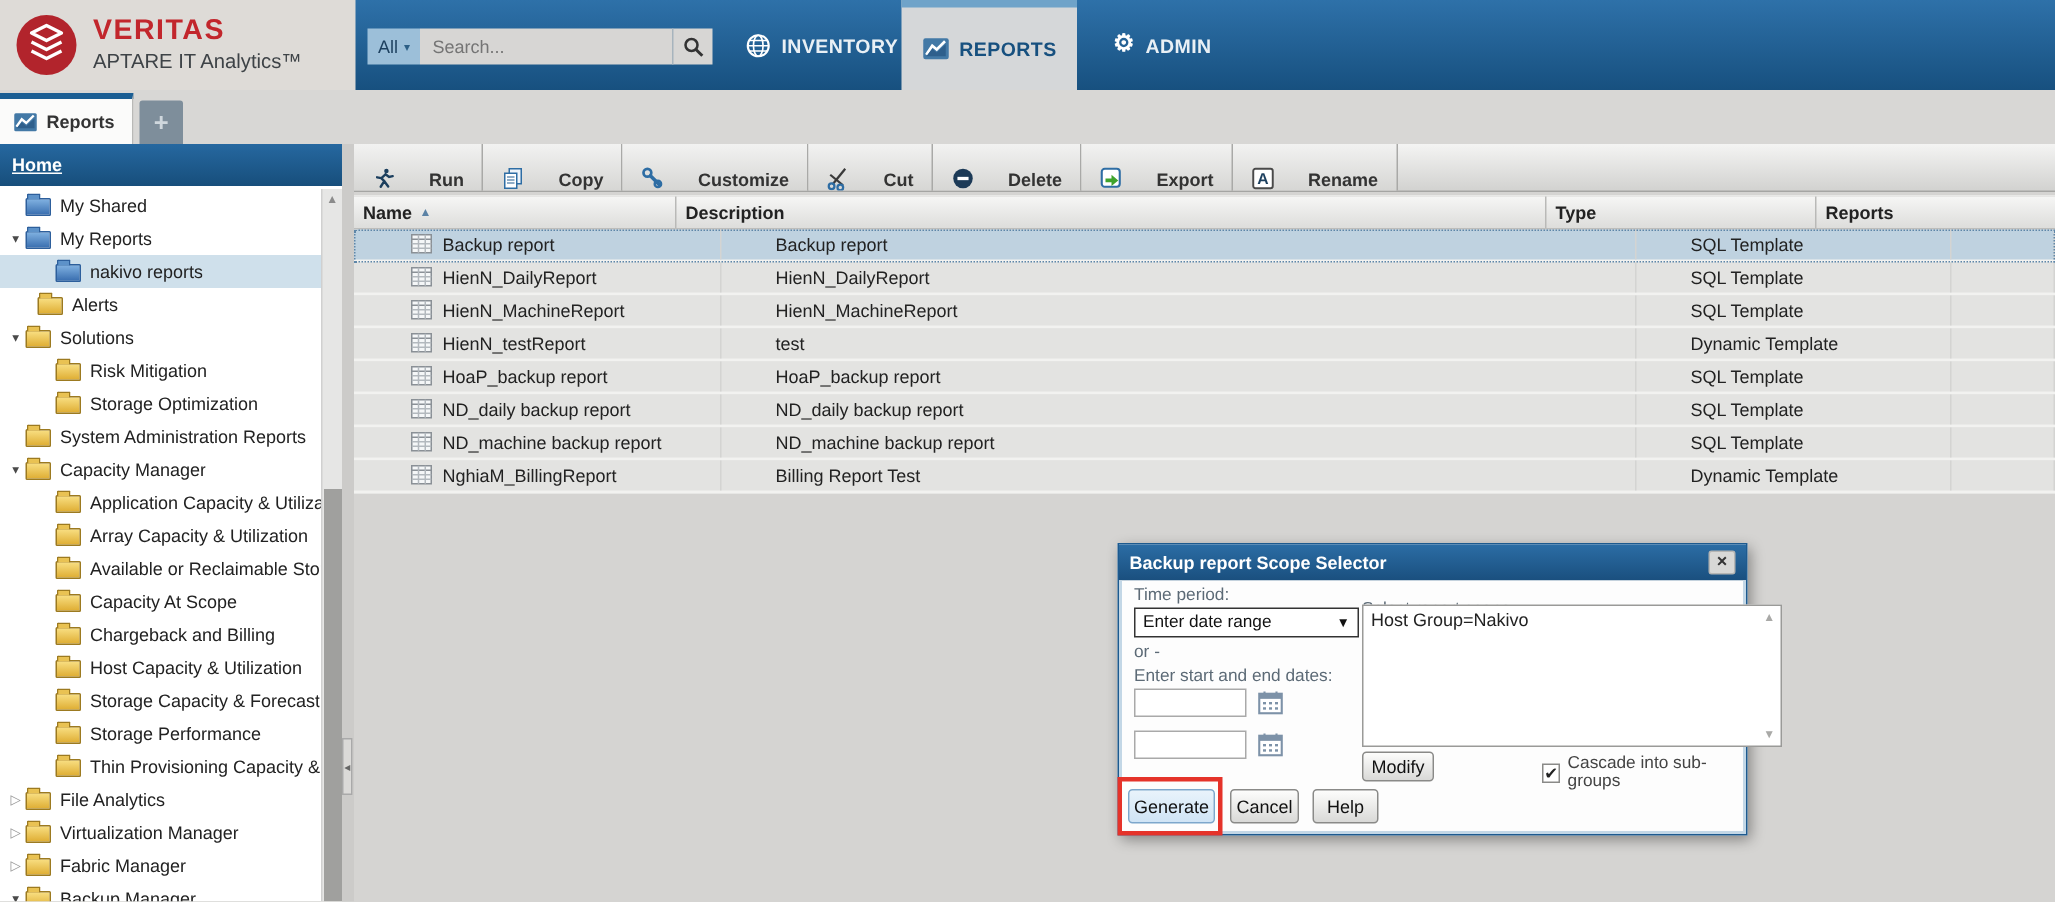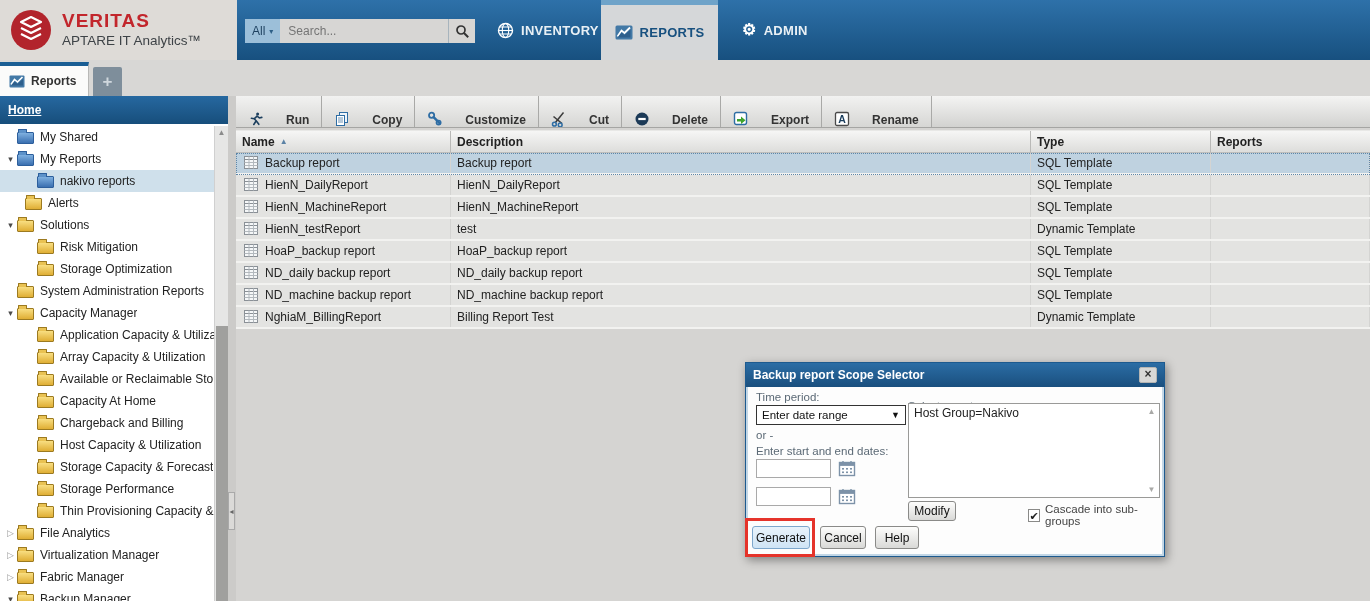--- a/index.html
+++ b/index.html
@@ -86,41 +86,41 @@
                background: linear-gradient(#f6f6f5, #dddddb); border-bottom: 1px solid #bdbdbb;
                border-top: 1px solid #e8e8e6; font-weight: bold; }
   .hcell { display: flex; align-items: center; padding: 0 6px; border-right: 1px solid #b9b9b7; }
   .sort-arrow { font-size: 8px; color: #5b82a5; margin-left: 5px; }
   .c-name { width: 215px; } .c-desc { width: 580px; } .c-type { width: 180px; } .c-rep { flex: 1; border-right: 0; }
 
   .rows { position: absolute; left: 0; top: 57px; width: 1134px; }
   .grow { height: 22px; display: flex; background: #e3e3e1; border-bottom: 2px solid #f2f2f0; cursor: pointer; }
   .grow.sel { background: #bfd2e0; outline: 1px dotted #5e86a8; outline-offset: -1px; }
   .gcell { display: flex; align-items: center; padding: 0 6px; border-right: 1px solid #d4d4d2;
-           white-space: nowrap; overflow: hidden; }
+           white-space: nowrap; overflow: hidden; margin-left: 30px; }
   .ricon { display: flex; margin-right: 6px; margin-left: 2px; }
 
   
   .dialog { position: absolute; left: 745px; top: 362px; width: 420px; height: 195px;
             border: 1px solid #1d5a8f; background: #fdfdfd; box-shadow: 2px 3px 9px rgba(0,0,0,.4); z-index: 10; }
   .dlg-title { height: 24px; background: linear-gradient(#2b6da5, #1a4f7e); color: #fff; font-weight: bold;
                display: flex; align-items: center; padding: 0 7px; }
   .dlg-title span { flex: 1; }
   .dlg-close { width: 18px; height: 16px; background: #d8d8d6; border: 1px solid #b5b5b3; border-radius: 2px;
                color: #333; font-size: 12px; line-height: 13px; text-align: center; cursor: pointer; font-weight: bold; }
   .dlg-body { position: relative; height: 169px; background: #fdfdfd; border: 2px solid #c3d7e6; border-top: 0; }
   .dlabel { position: absolute; color: #5c6a76; font-size: 11.5px; }
   .dselect { position: absolute; left: 8px; top: 18px; width: 150px; height: 20px; border: 1px solid #333;
              background: #fff; display: flex; align-items: center; padding: 0 5px; cursor: pointer; }
   .dselect .val { flex: 1; font-size: 11.5px; color: #111; }
   .dselect .dcaret { font-size: 9px; color: #111; }
   .dinput { position: absolute; width: 75px; height: 19px; border: 1px solid #a9a9a9; background: #fff; padding: 0 4px;
             font-size: 11.5px; font-family: "Liberation Sans", sans-serif; }
   .calbtn { position: absolute; width: 18px; height: 17px; cursor: pointer; display: flex; }
-  .scopebox { position: absolute; left: 160px; top: 16px; width: 252px; height: 95px; border: 1px solid #9a9a98;
+  .scopebox { position: absolute; left: 160px; top: 16px; width: 280px; height: 95px; border: 1px solid #9a9a98;
               background: #fff; padding: 2px 14px 2px 5px; font-size: 12px; color: #222; }
   .scope-sc { position: absolute; right: 1px; top: 1px; bottom: 1px; width: 13px; display: flex;
               flex-direction: column; justify-content: space-between; align-items: center; padding: 2px 0; }
   .scope-sc span { font-size: 8px; color: #a9a9a7; cursor: pointer; }
   .gbtn { position: absolute; background: linear-gradient(#fdfdfc, #d9d9d7); border: 1px solid #8a8a88;
           border-radius: 3px; font-size: 12px; color: #111; display: flex; align-items: center;
           justify-content: center; cursor: pointer; font-family: "Liberation Sans", sans-serif; }
   .gbtn.primary { background: linear-gradient(#e9f3fb, #cfe4f5); border-color: #7da7cc; }
   .chkrow { position: absolute; left: 280px; top: 116px; display: flex; align-items: center; cursor: pointer; }
   .chk { width: 13px; height: 13px; border: 1px solid #8a8a88; background: #fff; font-size: 11px;
@@ -267,21 +267,21 @@
         <span class="tlabel">Array Capacity &amp; Utilization</span>
       </div>
       <div class="titem" style="padding-left: 24px;">
         <span class="t-arrow "></span>
         <span class="folder yellow"></span>
         <span class="tlabel">Available or Reclaimable Storage</span>
       </div>
       <div class="titem" style="padding-left: 24px;">
         <span class="t-arrow "></span>
         <span class="folder yellow"></span>
-        <span class="tlabel">Capacity At Home</span>
+        <span class="tlabel">Capacity At Scope</span>
       </div>
       <div class="titem" style="padding-left: 24px;">
         <span class="t-arrow "></span>
         <span class="folder yellow"></span>
         <span class="tlabel">Chargeback and Billing</span>
       </div>
       <div class="titem" style="padding-left: 24px;">
         <span class="t-arrow "></span>
         <span class="folder yellow"></span>
         <span class="tlabel">Host Capacity &amp; Utilization</span>

